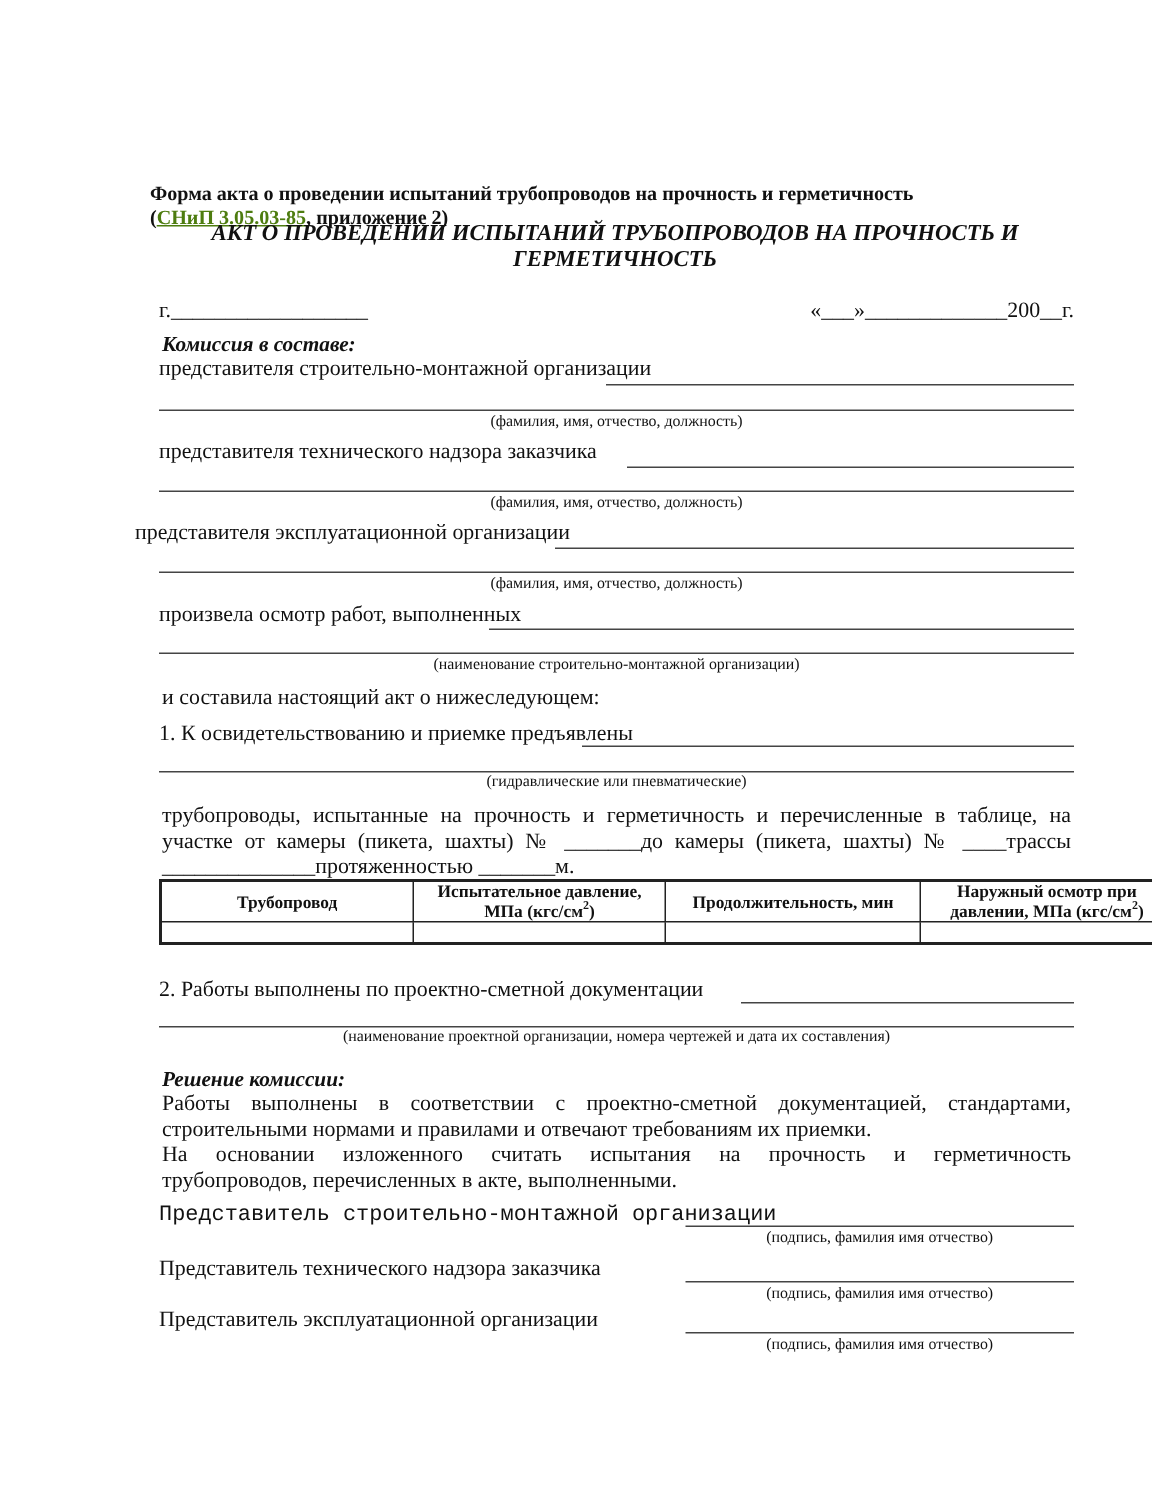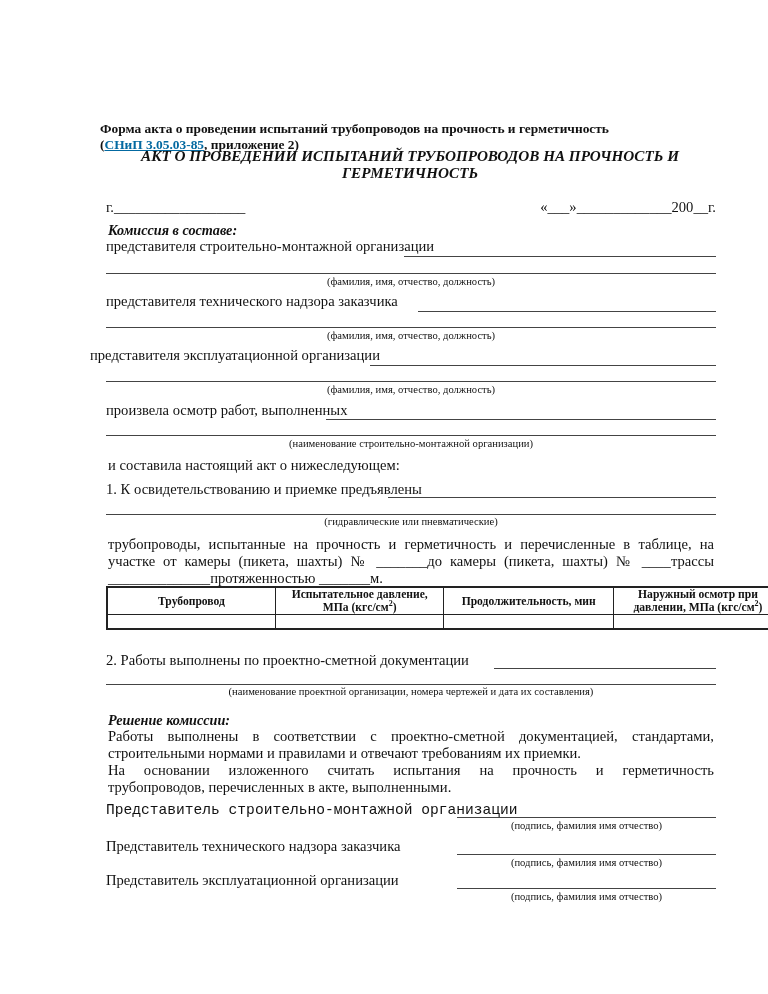--- a/index.html
+++ b/index.html
@@ -33,21 +33,21 @@
     table.grid tr.hdr td { height: 26px; }
     table.grid tr.body td { height: 13px; }
     table.grid { border: 2px solid #222; }
     sup { font-size: 8px; line-height: 0; }
   </style>
 </head>
 <body>
 
 <div class="abs title1">
   <div>Форма акта о проведении испытаний трубопроводов на прочность и герметичность</div>
-  <div><span>(</span><a href="#" style="color: #0369a1;">СНиП 3.05.03-85</a><span>, приложение 2)</span></div>
+  <div><span>(</span><a href="#" style="color: #4d7c0f;">СНиП 3.05.03-85</a><span>, приложение 2)</span></div>
 </div>
 <div class="abs title2">АКТ О ПРОВЕДЕНИИ ИСПЫТАНИЙ ТРУБОПРОВОДОВ НА ПРОЧНОСТЬ И ГЕРМЕТИЧНОСТЬ</div>
 
 <div class="abs txt" style="left:106px; top:199px;text-align:right;">г.__________________</div>
 <div class="abs txt" style="right:52px; top:199px;">«___»_____________200__г.</div>
 
 <div class="abs bi" style="left:108px; top:222px;">Комиссия в составе:</div>
 
 <div class="abs txt" style="left:106px; top:238px;">представителя строительно-монтажной организации</div>
 <div class="line" style="left:404px; width:312px; top:256px;"></div>

